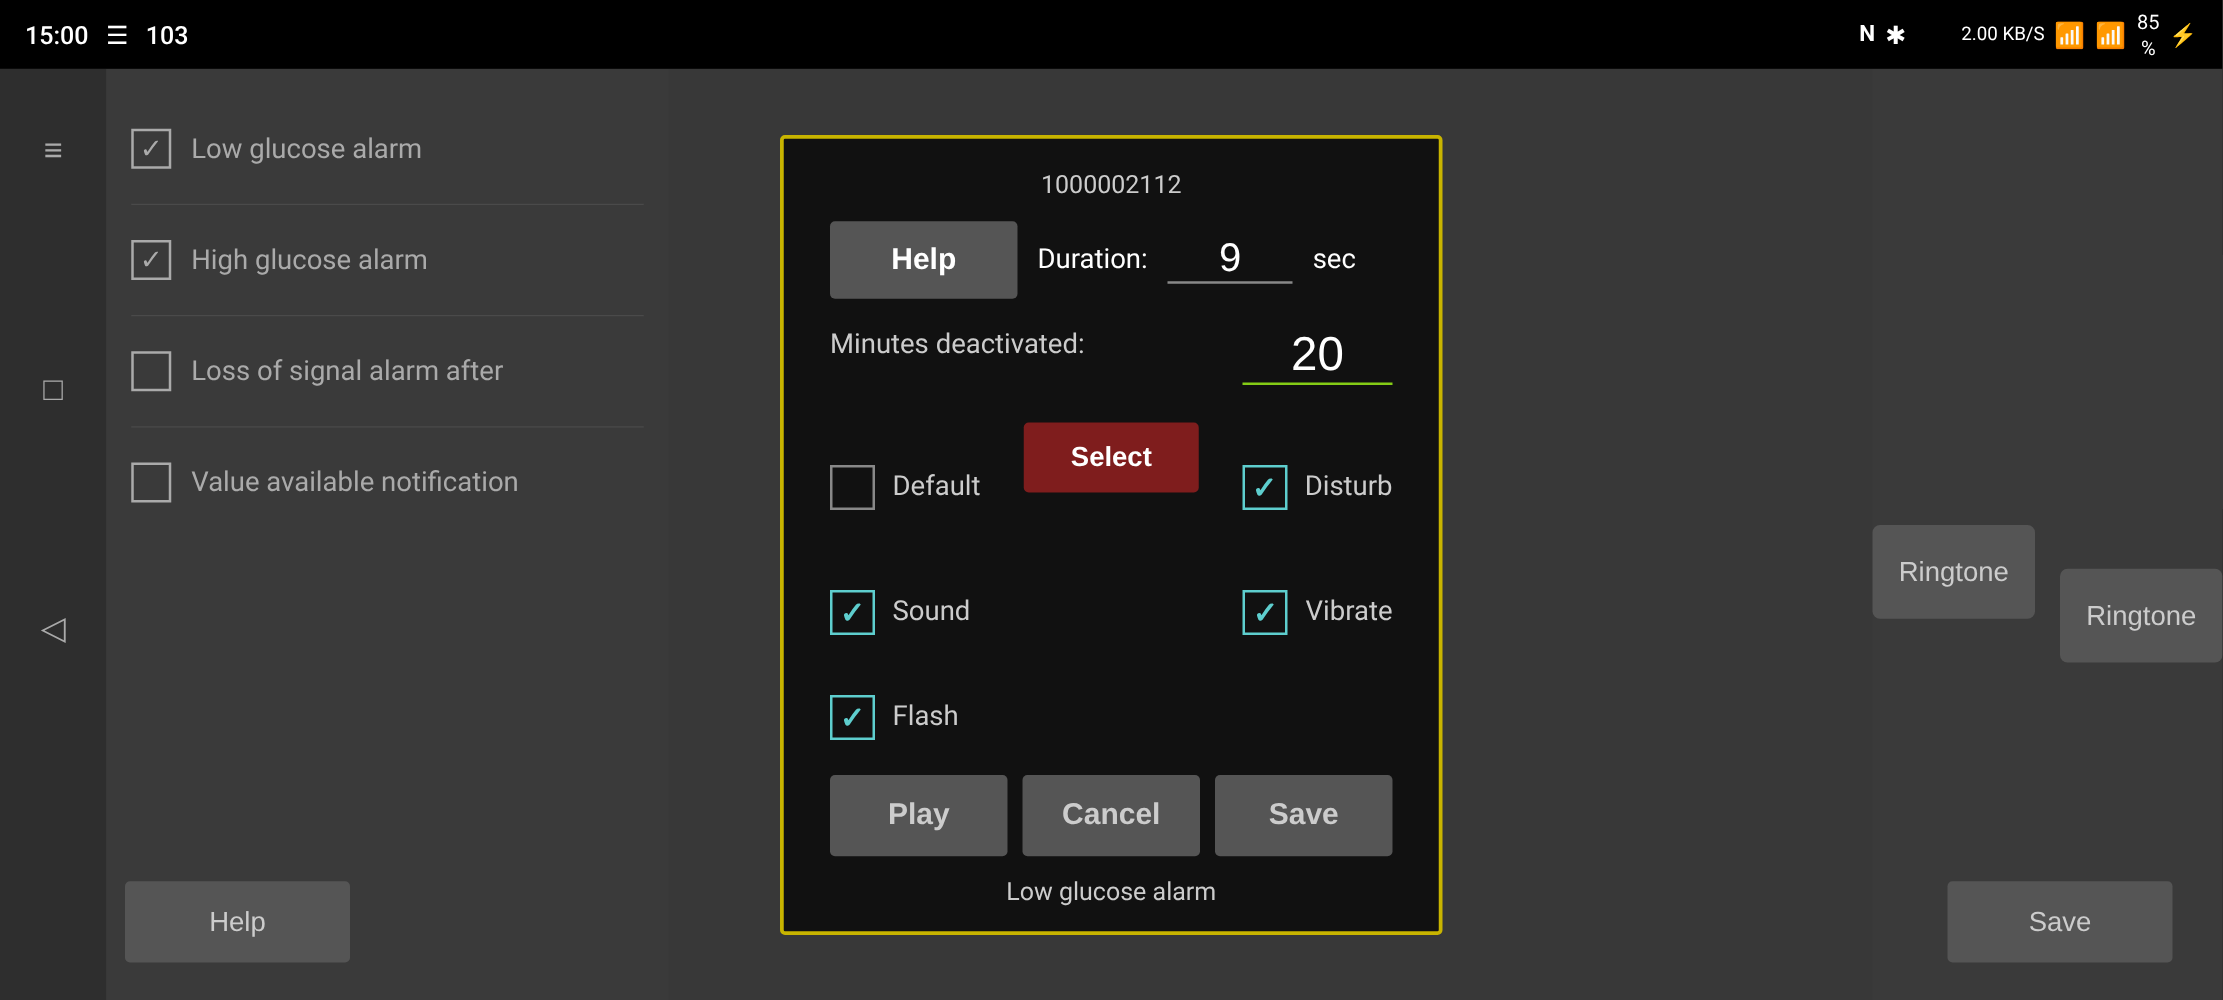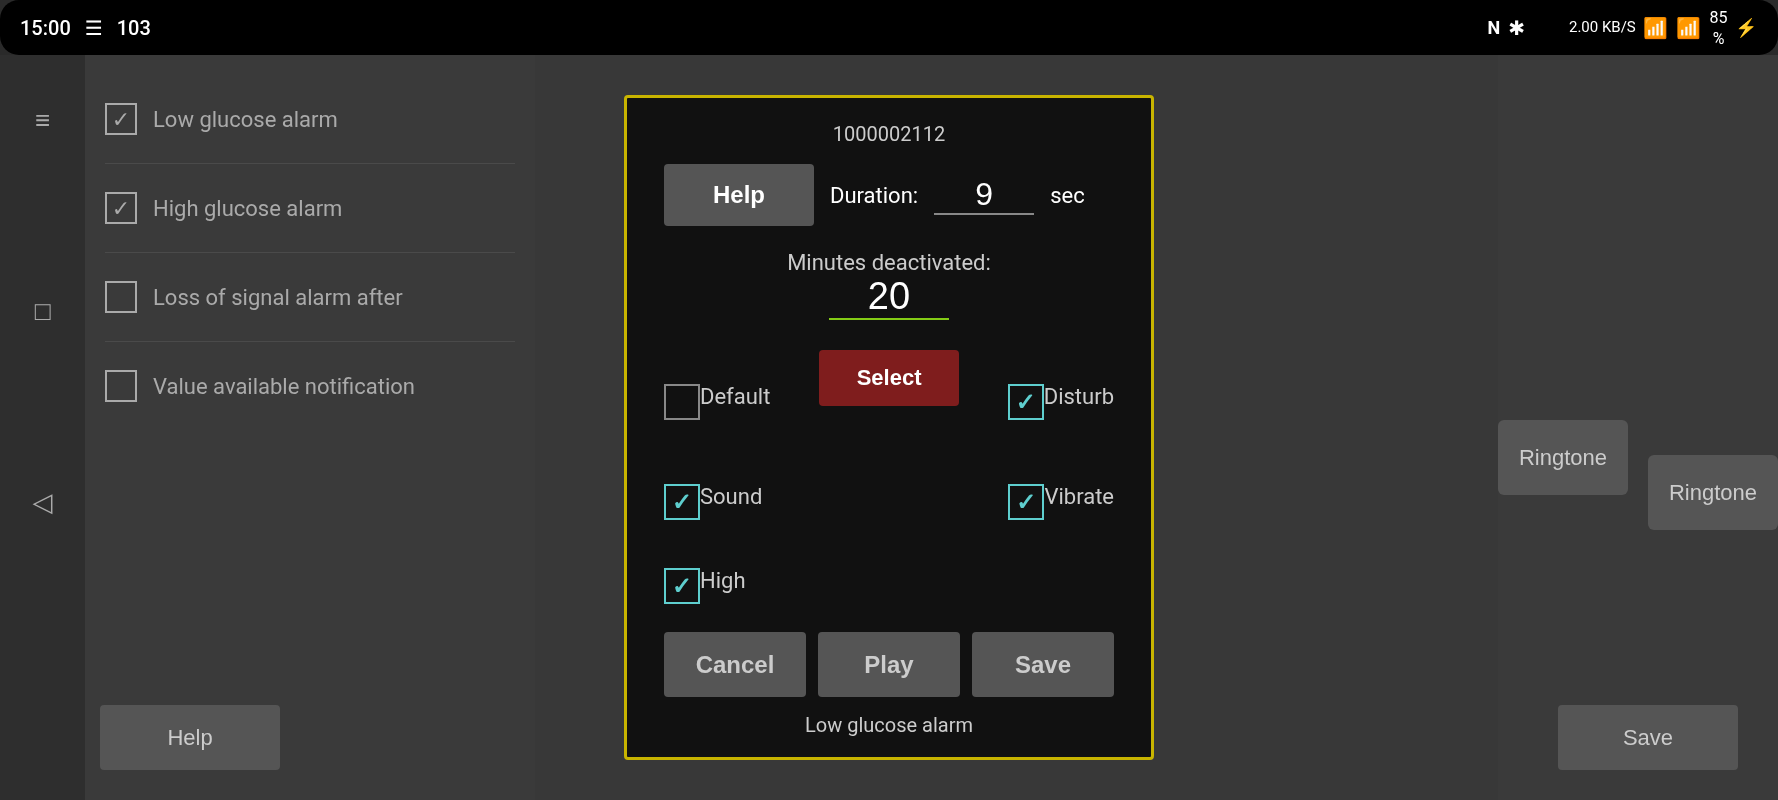--- a/index.html
+++ b/index.html
@@ -16,21 +16,20 @@
     .status-bar {
       position: absolute;
       top: 0; left: 0; right: 0;
       height: 55px;
       background: #000;
       display: flex;
       align-items: center;
       justify-content: space-between;
       padding: 0 20px;
       z-index: 100;
-      border-radius: 19px;
     }
     .status-left {
       display: flex;
       align-items: center;
       gap: 14px;
       color: #fff;
       font-size: 20px;
       font-weight: 500;
     }
     .status-right {
@@ -225,41 +224,41 @@
       outline: none;
     }
     .duration-unit {
       color: #fff;
       font-size: 22px;
       flex-shrink: 0;
     }
 
     .modal-row-2 {
       display: flex;
-      align-items: center;
       justify-content: space-between;
       margin-bottom: 16px;
-      flex-direction: column;
     }
     .minutes-label {
       color: #ccc;
       font-size: 22px;
     }
     .minutes-input {
       width: 120px;
       background: transparent;
       border: none;
       border-bottom: 2px solid #84cc16;
       color: #fff;
       font-size: 38px;
       text-align: center;
       outline: none;
     }
     .checkbox-row {
       display: flex;
+      align-items: center;
+      gap: 14px;
       margin-top: 48px;
     }
     .cb-box {
       width: 36px;
       height: 36px;
       border: 2.5px solid #888;
       display: flex;
       align-items: center;
       justify-content: center;
       flex-shrink: 0;
@@ -442,25 +441,25 @@
         </div>
         <span class="cb-label">Vibrate</span>
       </div>
     </div>
 
     <div style="margin-bottom:28px;">
       <div class="checkbox-row">
         <div class="cb-box checked">
           <span class="cb-check">✓</span>
         </div>
-        <span class="cb-label">High</span>
+        <span class="cb-label">Flash</span>
       </div>
     </div>
 
     <div class="modal-buttons">
+      <button class="modal-btn">Play</button>
       <button class="modal-btn">Cancel</button>
-      <button class="modal-btn">Play</button>
       <button class="modal-btn">Save</button>
     </div>
 
     <div class="modal-footer">Low glucose alarm</div>
   </div>
 </div>
 
 </body></html>

